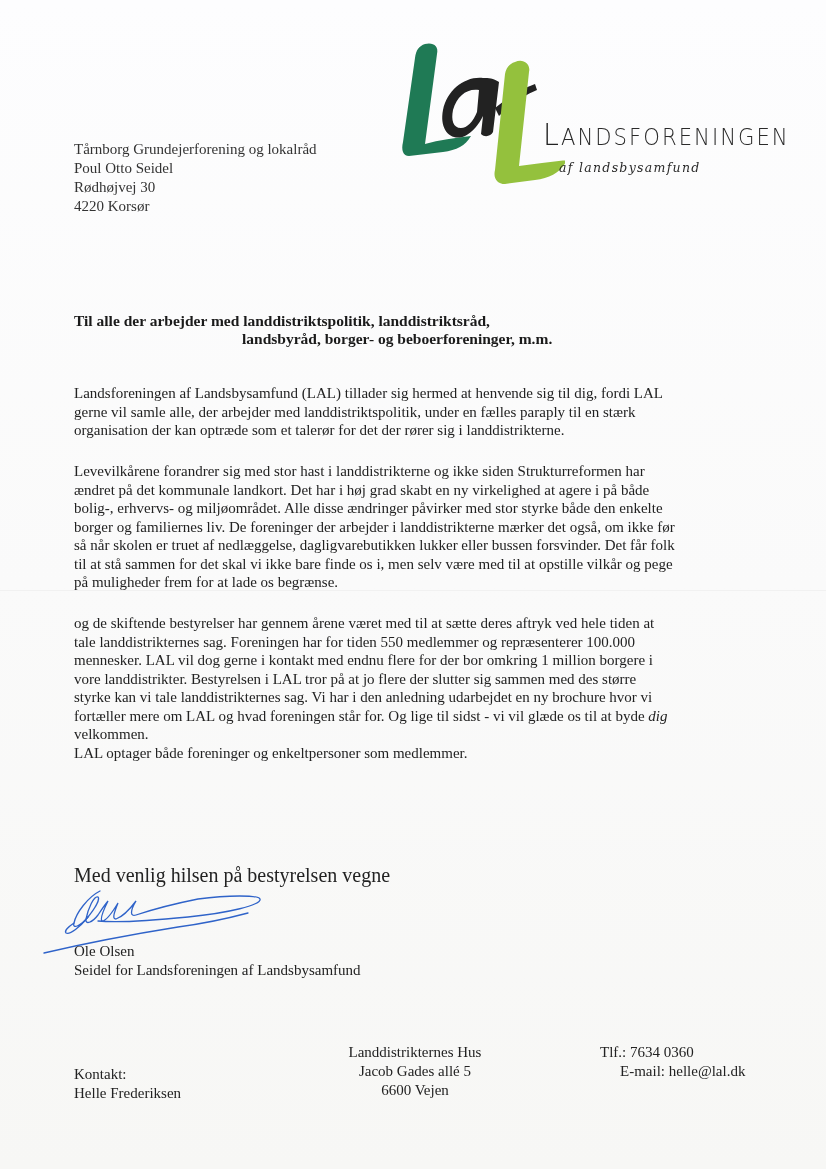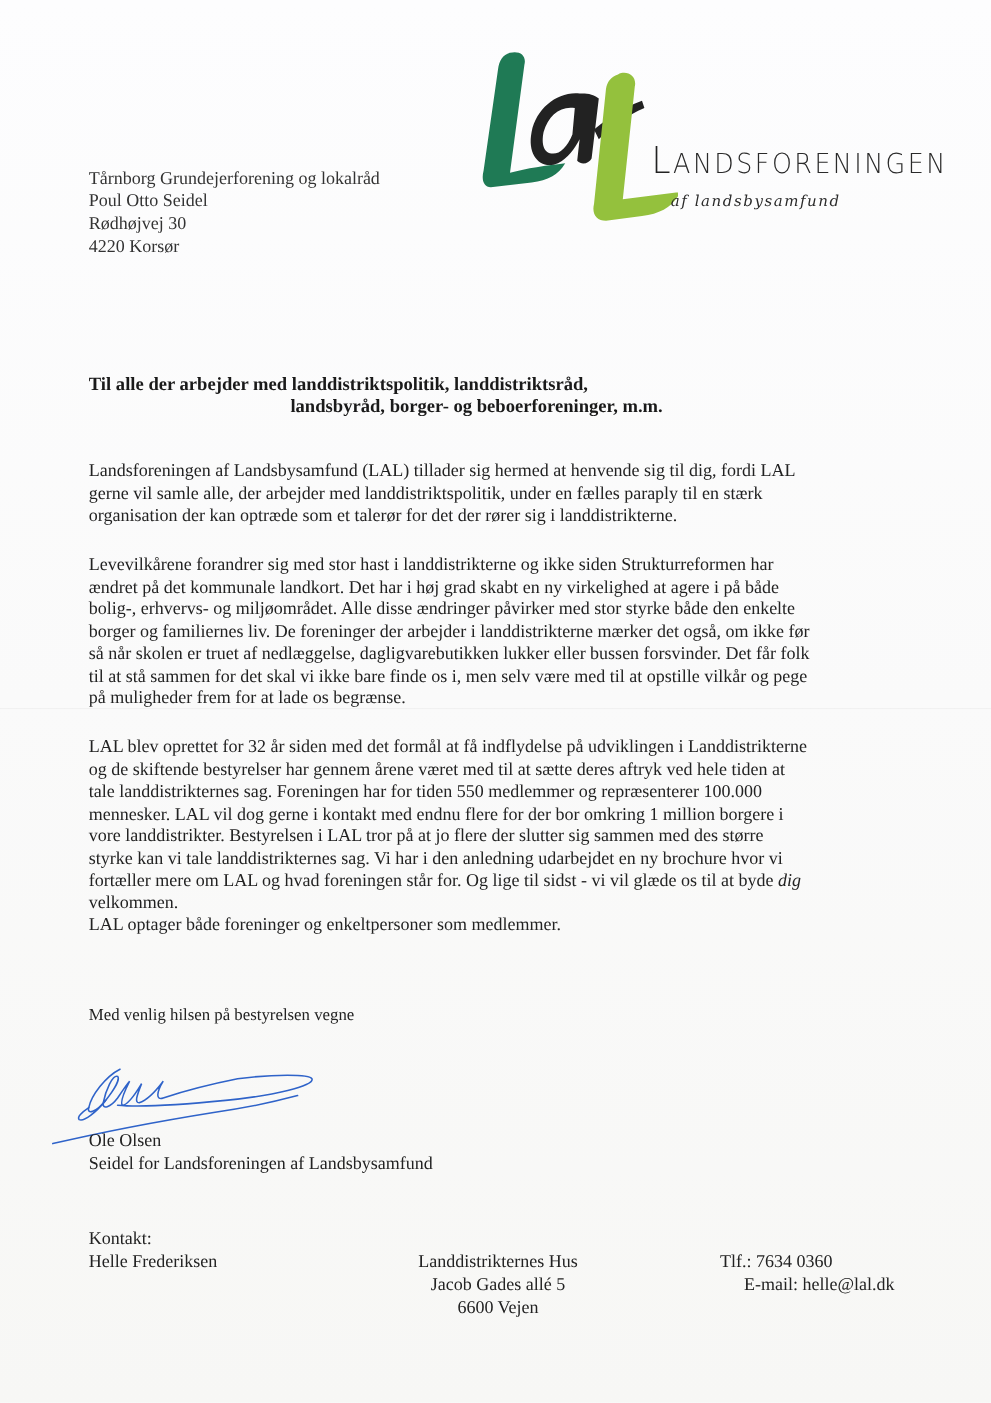--- a/index.html
+++ b/index.html
@@ -35,26 +35,26 @@
   .heading { font-weight: bold; font-size: 15.5px; color: #1a1a1a; }
   .h1 { left: 74px; top: 312px; }
   .h2 { left: 242px; top: 330px; }
 
   .para { left: 74px; }
   .para .line { color: #222; }
   .p1 { top: 384px; }
   .p2 { top: 462px; }
   .p3 { top: 614px; }
 
-  .closing { left: 74px; top: 838px; font-size: 14px; color: #222; }
+  .closing { left: 74px; top: 866px; font-size: 20px; color: #222; }
   .sig-name { left: 74px; top: 942px; font-size: 15px; line-height: 19px; color: #222; }
   .signature { position: absolute; left: 38px; top: 883px; width: 230px; height: 72px; }
 
   .contact { top: 1024px; font-size: 15px; line-height: 19px; color: #222; }
-  .c1 { left: 74px; }
+  .c1 { left: 74px; margin-top: 41px; }
   .c2 { left: 320px; width: 190px; text-align: center; top: 1043px; }
   .c3 { left: 600px; top: 1043px; }
   em { font-style: italic; }
 </style>
 </head>
 <body>
 
 <div class="page">
   <div class="fold" style="top:590px"></div>
 
@@ -92,21 +92,20 @@
     <div class="line">Levevilkårene forandrer sig med stor hast i landdistrikterne og ikke siden Strukturreformen har</div>
     <div class="line">ændret på det kommunale landkort. Det har i høj grad skabt en ny virkelighed at agere i på både</div>
     <div class="line">bolig-, erhvervs- og miljøområdet. Alle disse ændringer påvirker med stor styrke både den enkelte</div>
     <div class="line">borger og familiernes liv. De foreninger der arbejder i landdistrikterne mærker det også, om ikke før</div>
     <div class="line">så når skolen er truet af nedlæggelse, dagligvarebutikken lukker eller bussen forsvinder. Det får folk</div>
     <div class="line">til at stå sammen for det skal vi ikke bare finde os i, men selv være med til at opstille vilkår og pege</div>
     <div class="line">på muligheder frem for at lade os begrænse.</div>
   </div>
 
   <div class="abs para p3">
-    <div class="line">LAL blev oprettet for 32 år siden med det formål at få indflydelse på udviklingen i Landdistrikterne</div>
     <div class="line">og de skiftende bestyrelser har gennem årene været med til at sætte deres aftryk ved hele tiden at</div>
     <div class="line">tale landdistrikternes sag. Foreningen har for tiden 550 medlemmer og repræsenterer 100.000</div>
     <div class="line">mennesker. LAL vil dog gerne i kontakt med endnu flere for der bor omkring 1 million borgere i</div>
     <div class="line">vore landdistrikter. Bestyrelsen i LAL tror på at jo flere der slutter sig sammen med des større</div>
     <div class="line">styrke kan vi tale landdistrikternes sag. Vi har i den anledning udarbejdet en ny brochure hvor vi</div>
     <div class="line"><span>fortæller mere om LAL og hvad foreningen står for. Og lige til sidst - vi vil glæde os til at byde </span><em>dig</em></div>
     <div class="line">velkommen.</div>
     <div class="line">LAL optager både foreninger og enkeltpersoner som medlemmer.</div>
   </div>
 

